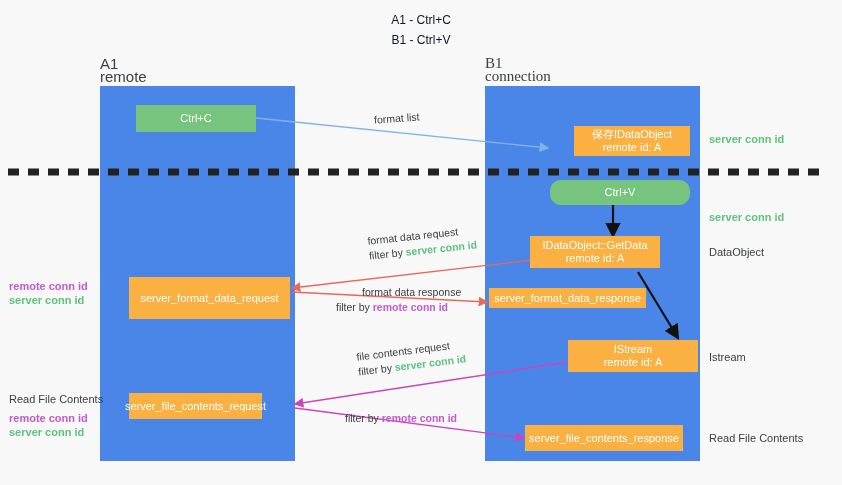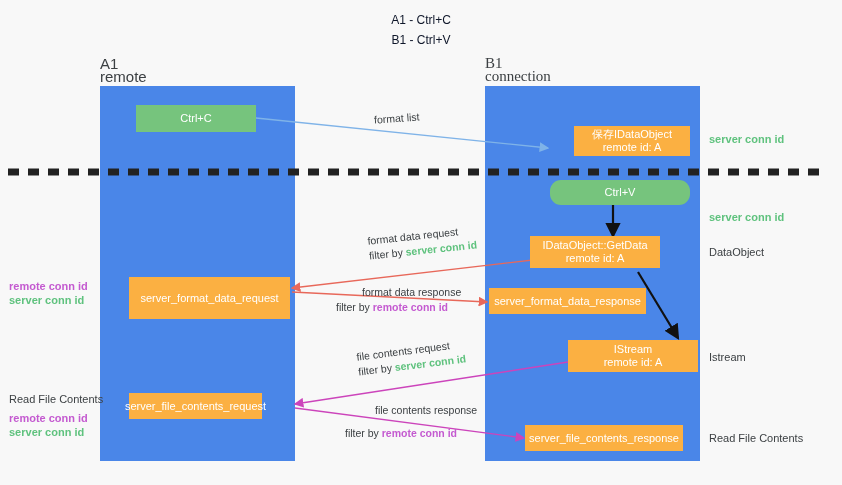--- a/index.html
+++ b/index.html
@@ -177,21 +177,21 @@
 
   <div class="node orange" style="left:568px; top:340px; width:130px; height:32px;">
     <span>IStream</span>
     <span class="l2">remote id: A</span>
   </div>
 
   <div class="node orange" style="left:129px; top:277px; width:161px; height:42px;">
     <span>server_format_data_request</span>
   </div>
 
-  <div class="node orange" style="left:489px; top:288px; width:157px; height:26px;">
+  <div class="node orange" style="left:489px; top:288px; width:157px; height:20px;">
     <span>server_format_data_response</span>
   </div>
 
   <div class="node orange" style="left:129px; top:393px; width:133px; height:26px;">
     <span>server_file_contents_request</span>
   </div>
 
   <div class="node orange" style="left:525px; top:425px; width:158px; height:26px;">
     <span>server_file_contents_response</span>
   </div>
@@ -215,21 +215,20 @@
   </div>
 
   <div class="edge-label" style="left:357px; top:343px; transform:rotate(-7deg);">
     <span class="row">file contents request</span>
     <span class="row">
       <span>filter by </span><span class="hl-green">server conn id</span>
     </span>
   </div>
 
   <div class="edge-label" style="left:345px; top:403px;">
-    <span class="row" style="padding-left:30px;">file contents response</span>
     <span class="row" style="margin-top:8px;">
       <span>filter by </span><span class="hl-purple">remote conn id</span>
     </span>
   </div>
 
   <div class="side-note" style="left:709px; top:132px;">
     <span class="green">server conn id</span>
   </div>
   <div class="side-note" style="left:709px; top:210px;">
     <span class="green">server conn id</span>

